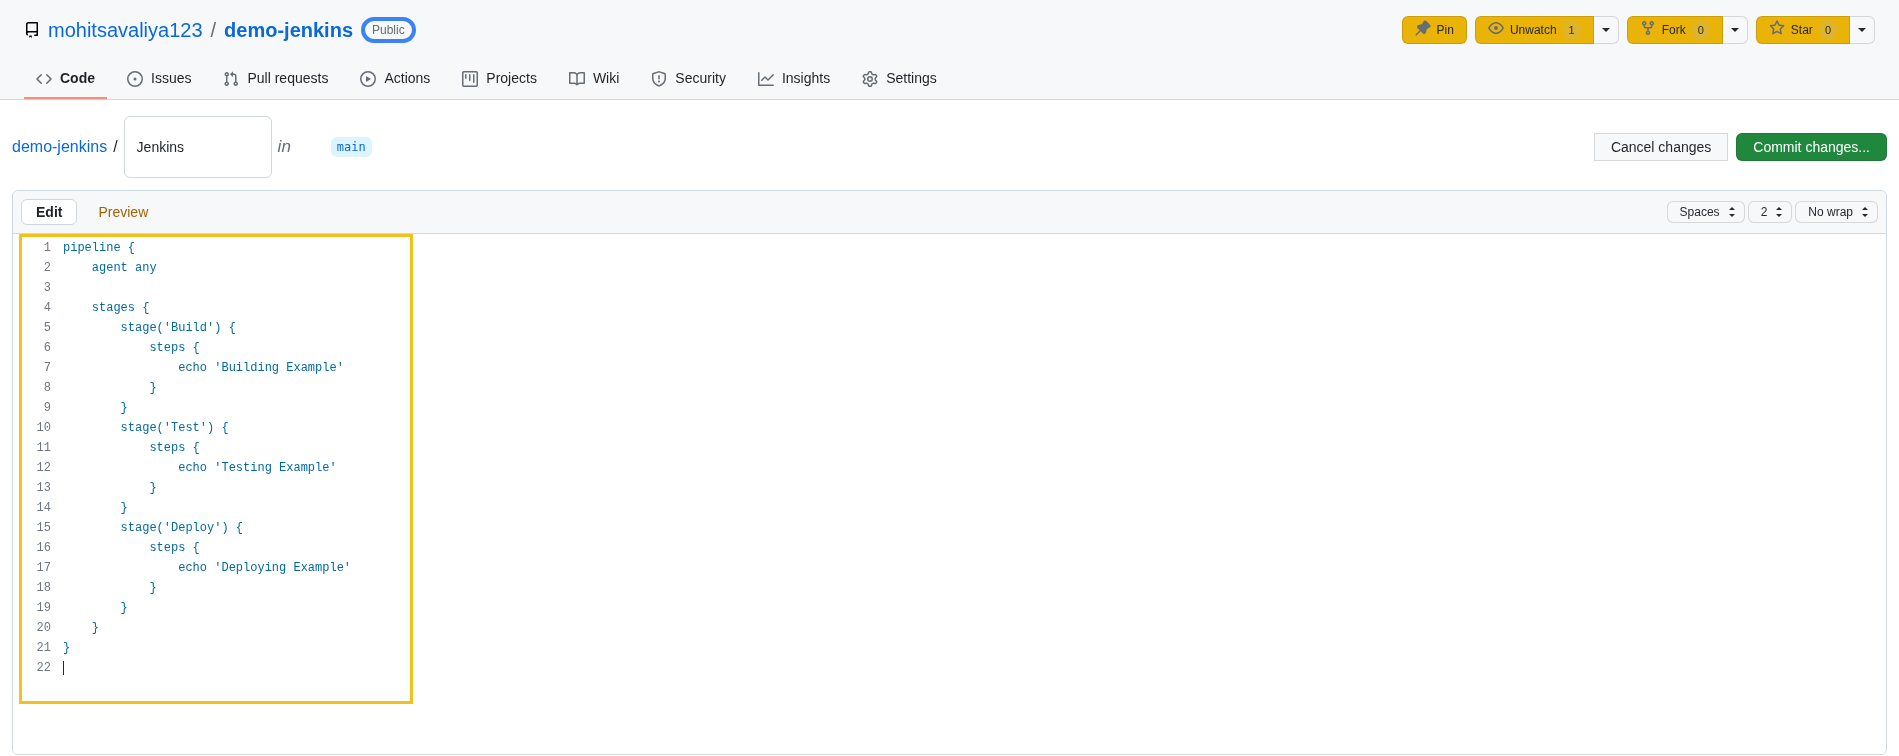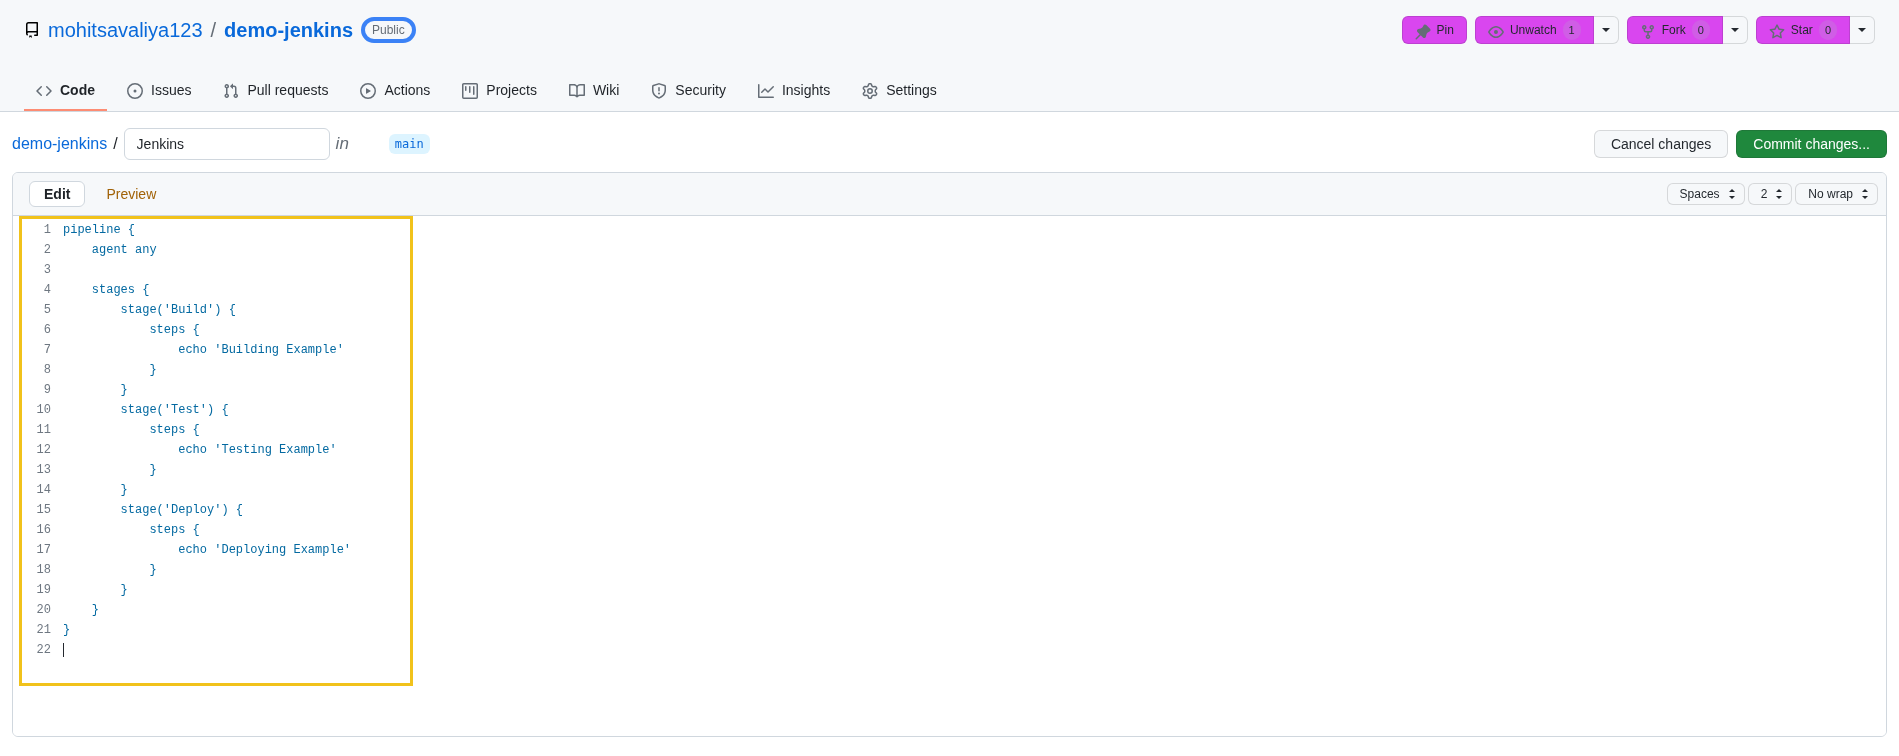--- a/index.html
+++ b/index.html
@@ -16,43 +16,43 @@
     background: #f6f8fa;
     border-bottom: 1px solid #d0d7de;
     padding: 16px 24px 0 24px;
   }
   .repo-title-row {
     display: flex;
     align-items: center;
     justify-content: space-between;
     gap: 16px;
     flex-wrap: wrap;
-    margin-bottom: 28px;
+    margin-bottom: 16px;
   }
   .repo-title-left { display: flex; align-items: center; gap: 8px; font-size: 20px; }
   .repo-title-left .repo-icon { color: #656d76; display: inline-flex; }
   .repo-owner, .repo-name { color: #0969da; }
   .repo-name { font-weight: 600; }
   .repo-sep { color: #656d76; }
   .visibility-badge {
     font-size: 12px;
     color: #656d76;
     border: 4px solid #3b82f6;
     border-radius: 2em;
     padding: 0 7px;
     line-height: 18px;
     font-weight: 500;
   }
 
   .repo-actions { display: flex; gap: 8px; align-items: center; }
   .btn {
     display: inline-flex;
-    align-items: flex-end;
+    align-items: flex-start;
     gap: 6px;
-    background: #d946ef;
+    background: #eab308;
     border: 1px solid rgba(31,35,40,0.15);
     border-radius: 6px;
     padding: 3px 12px;
     font-size: 12px;
     line-height: 20px;
     color: #24292f;
     cursor: pointer;
     font-weight: 500;
   }
   .btn svg { fill: #656d76; }
@@ -110,24 +110,24 @@
     justify-content: space-between;
     align-items: center;
     padding: 16px 12px 12px 12px;
     flex-wrap: wrap;
     gap: 12px;
   }
   .file-path-left { display: flex; align-items: center; gap: 6px; font-size: 16px; }
   .file-path-left a { color: #0969da; }
   .filename-input {
     font-size: 14px;
-    padding: 5px 12px;
+    padding: 20px 12px;
     border: 1px solid #d0d7de;
     border-radius: 6px;
-    width: 206px;
+    width: 148px;
     line-height: 20px;
     color: #1f2328;
     background: #ffffff;
   }
   .in-text { color: #656d76; font-size: 17px; font-style: italic; }
   .branch-pill {
     display: inline-block;
     background: #ddf4ff;
     color: #0969da;
     border-radius: 6px;
@@ -135,21 +135,21 @@
     font-family: ui-monospace, SFMono-Regular, Consolas, monospace;
     font-size: 12px;
     line-height: 20px;
     margin-left: 34px;
   }
 
   .file-path-right { display: flex; gap: 8px; }
   .btn-default {
     background: #f6f8fa;
     border: 1px solid rgba(31,35,40,0.15);
-    border-radius: 6px;
+    border-radius: 0;
     padding: 5px 16px;
     font-size: 14px;
     font-weight: 500;
     cursor: pointer;
     color: #24292f;
   }
   .btn-primary {
     background: #1f883d;
     color: #ffffff;
     border: 1px solid rgba(31,35,40,0.15);
@@ -170,21 +170,21 @@
   .editor-header {
     display: flex;
     justify-content: space-between;
     align-items: center;
     background: #f6f8fa;
     padding: 8px 8px;
     border-bottom: 1px solid #d0d7de;
     gap: 8px;
     flex-wrap: wrap;
   }
-  .editor-tabs { display: flex; gap: 6px; margin-left: 8px; }
+  .editor-tabs { display: flex; gap: 6px; }
   .editor-tab {
     padding: 4px 14px;
     font-size: 14px;
     border: 1px solid transparent;
     border-radius: 6px;
     cursor: pointer;
     color: #a16207;
     background: transparent;
     font-weight: 400;
   }

